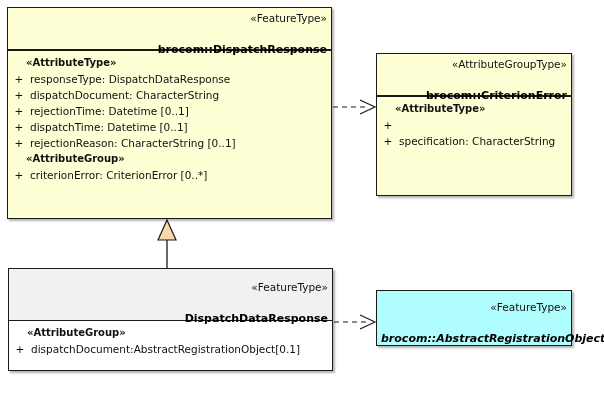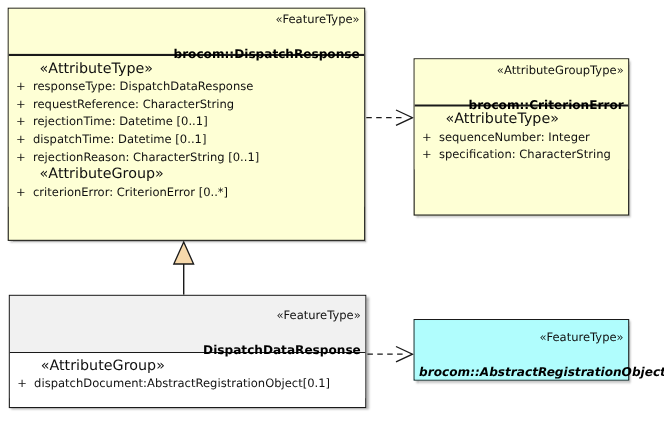--- a/index.html
+++ b/index.html
@@ -56,25 +56,26 @@
     margin-top: 18px;
   }
   .classname.abstract {
     font-style: italic;
   }
   .uml-body {
     box-sizing: border-box;
     padding: 4px 0 5px 0;
   }
   .group-label {
-    font-size: 13px;
+    font-size: 10px;
     color: #101010;
     line-height: 16px;
-    padding-left: 28px;
-    white-space: nowrap;
+    padding-left: 18px;
+    white-space: nowrap;
+    font-weight: bold;
   }
   .attr-row {
     display: flex;
     align-items: baseline;
     line-height: 16px;
     white-space: nowrap;
   }
   .attr-vis {
     width: 22px;
     text-align: center;
@@ -163,21 +164,21 @@
     <div class="uml-body">
 
       <div class="group-label">«AttributeType»</div>
 
       <div class="attr-row">
         <span class="attr-vis">+</span>
         <span class="attr-text">responseType: DispatchDataResponse</span>
       </div>
       <div class="attr-row">
         <span class="attr-vis">+</span>
-        <span class="attr-text">requestReference: CharacterString</span>
+        <span class="attr-text">dispatchDocument: CharacterString</span>
       </div>
       <div class="attr-row">
         <span class="attr-vis">+</span>
         <span class="attr-text">rejectionTime: Datetime [0..1]</span>
       </div>
       <div class="attr-row">
         <span class="attr-vis">+</span>
         <span class="attr-text">dispatchTime: Datetime [0..1]</span>
       </div>
       <div class="attr-row">
@@ -198,21 +199,20 @@
     <div class="uml-header">
       <div class="stereotype">«AttributeGroupType»</div>
       <div class="classname">brocom::CriterionError</div>
     </div>
     <div class="uml-body">
 
       <div class="group-label">«AttributeType»</div>
 
       <div class="attr-row">
         <span class="attr-vis">+</span>
-        <span class="attr-text">sequenceNumber: Integer</span>
       </div>
       <div class="attr-row">
         <span class="attr-vis">+</span>
         <span class="attr-text">specification: CharacterString</span>
       </div>
     </div>
   </div>
 
   <div class="uml-class box-grey" id="class-dispatch-data-response">
     <div class="uml-header">

